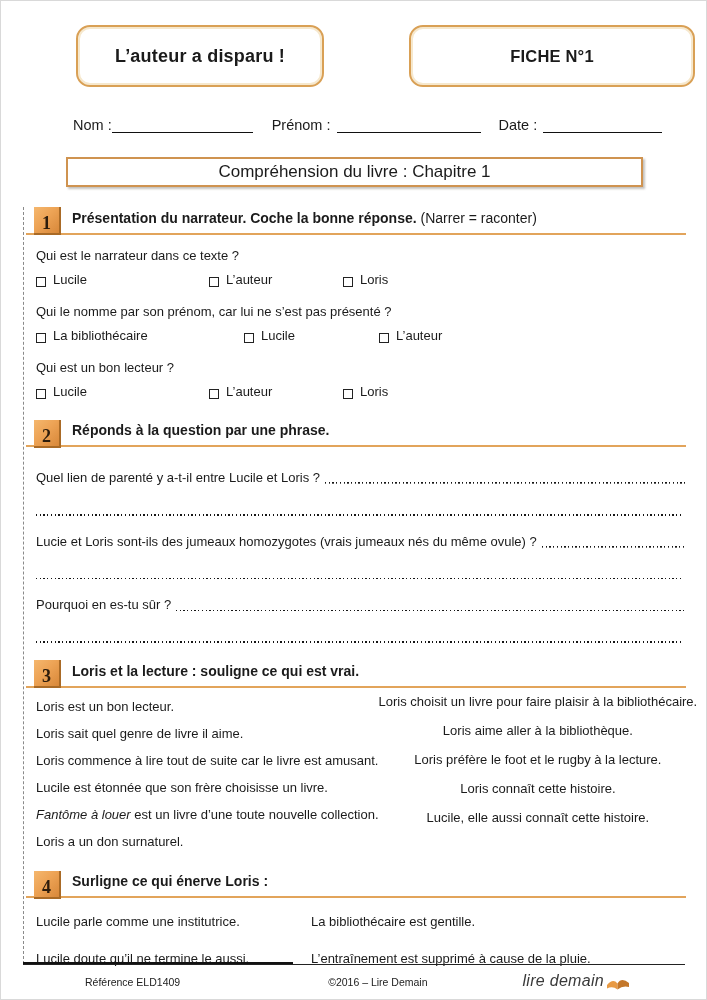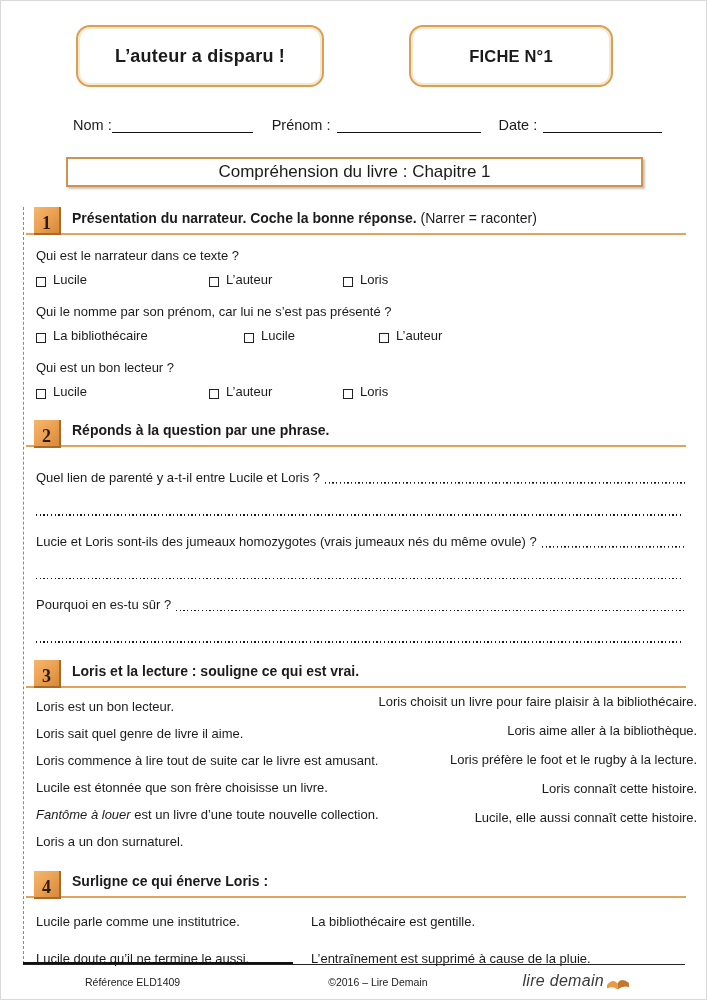--- a/index.html
+++ b/index.html
@@ -10,21 +10,21 @@
     overflow:hidden;
   }
   
   .tbox{
     position:absolute; top:24px; height:62px; box-sizing:border-box;
     border:2px solid #d9a055; border-radius:14px; background:#fff;
     box-shadow: inset 0 0 0 2px #f6e8cd;
     display:flex; align-items:center; justify-content:center;
   }
   .tbox1{left:75px; width:248px;}
-  .tbox2{left:408px; width:204px;}
+  .tbox2{left:408px; width:286px;}
   .tbox .ttl{font-weight:bold; font-size:18px; letter-spacing:.2px;}
   .tbox2 .ttl{font-size:16.5px;}
   
   .name-row{
     position:absolute; left:72px; top:110px; width:592px;
     display:flex; align-items:flex-end; font-size:14.5px; height:22px;
   }
   .fill{display:inline-block; border-bottom:1.6px solid #111; height:15px;}
   .fill.nom{width:141px;}
   .fill.prenom{width:144px; margin-left:6px;}
@@ -76,21 +76,21 @@
     background-size:100% 1.7px; background-repeat:no-repeat; background-position:left bottom;
   }
   .dotline{
     height:1.7px; margin:0 2px 0 10px; margin-top:29px;
     background-image:repeating-linear-gradient(to right,#151515 0 1.3px, transparent 1.3px 3.7px);
   }
   
   .cols3{display:flex; padding-left:10px; margin-top:12px;}
   .cols3 .lcol{width:382px;}
   .cols3 .lcol p{margin:0 0 12.5px 0; line-height:14.5px; white-space:nowrap;}
-  .cols3 .rcol{flex:1; text-align:right; margin-top:-5px;}
+  .cols3 .rcol{flex:1; text-align:center; margin-top:-5px;}
   .cols3 .rcol p{margin:0 0 14.5px 0; line-height:14.5px; white-space:nowrap;}
   .cols4{display:flex; padding-left:10px; margin-top:16px;}
   .cols4 .lcol{width:275px;}
   .cols4 p{margin:0 0 22px 0; line-height:15px; white-space:nowrap;}
   .it{font-style:italic;}
   .s2head{margin-top:21px;}
   .s3head{margin-top:17px;}
   .s4head{margin-top:9px;}
   
   .footer{position:absolute; left:22px; right:21px; bottom:8px;}

